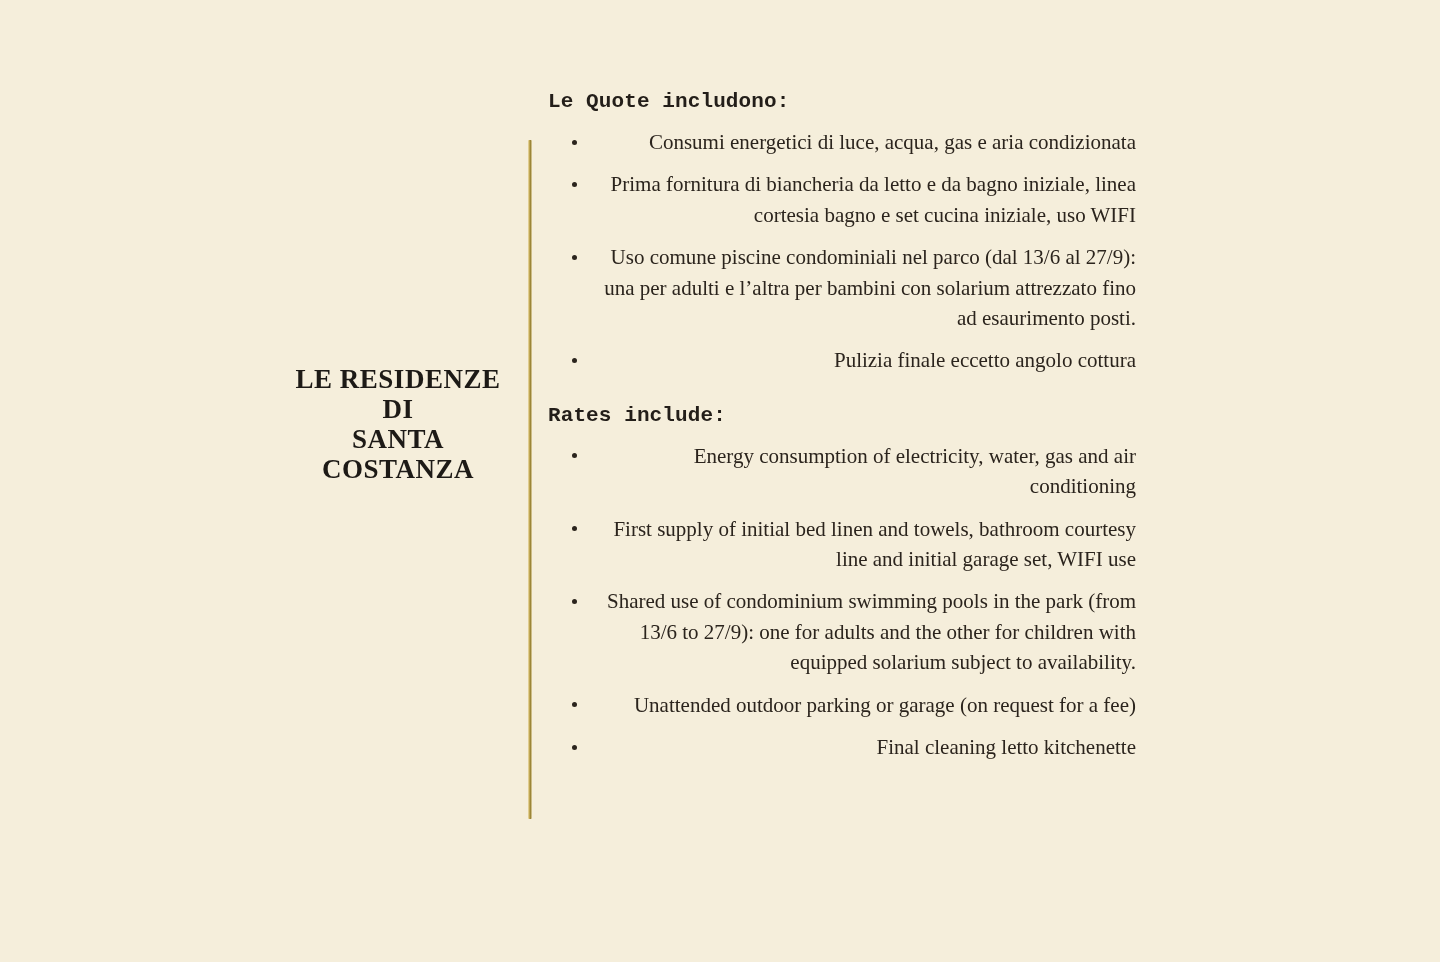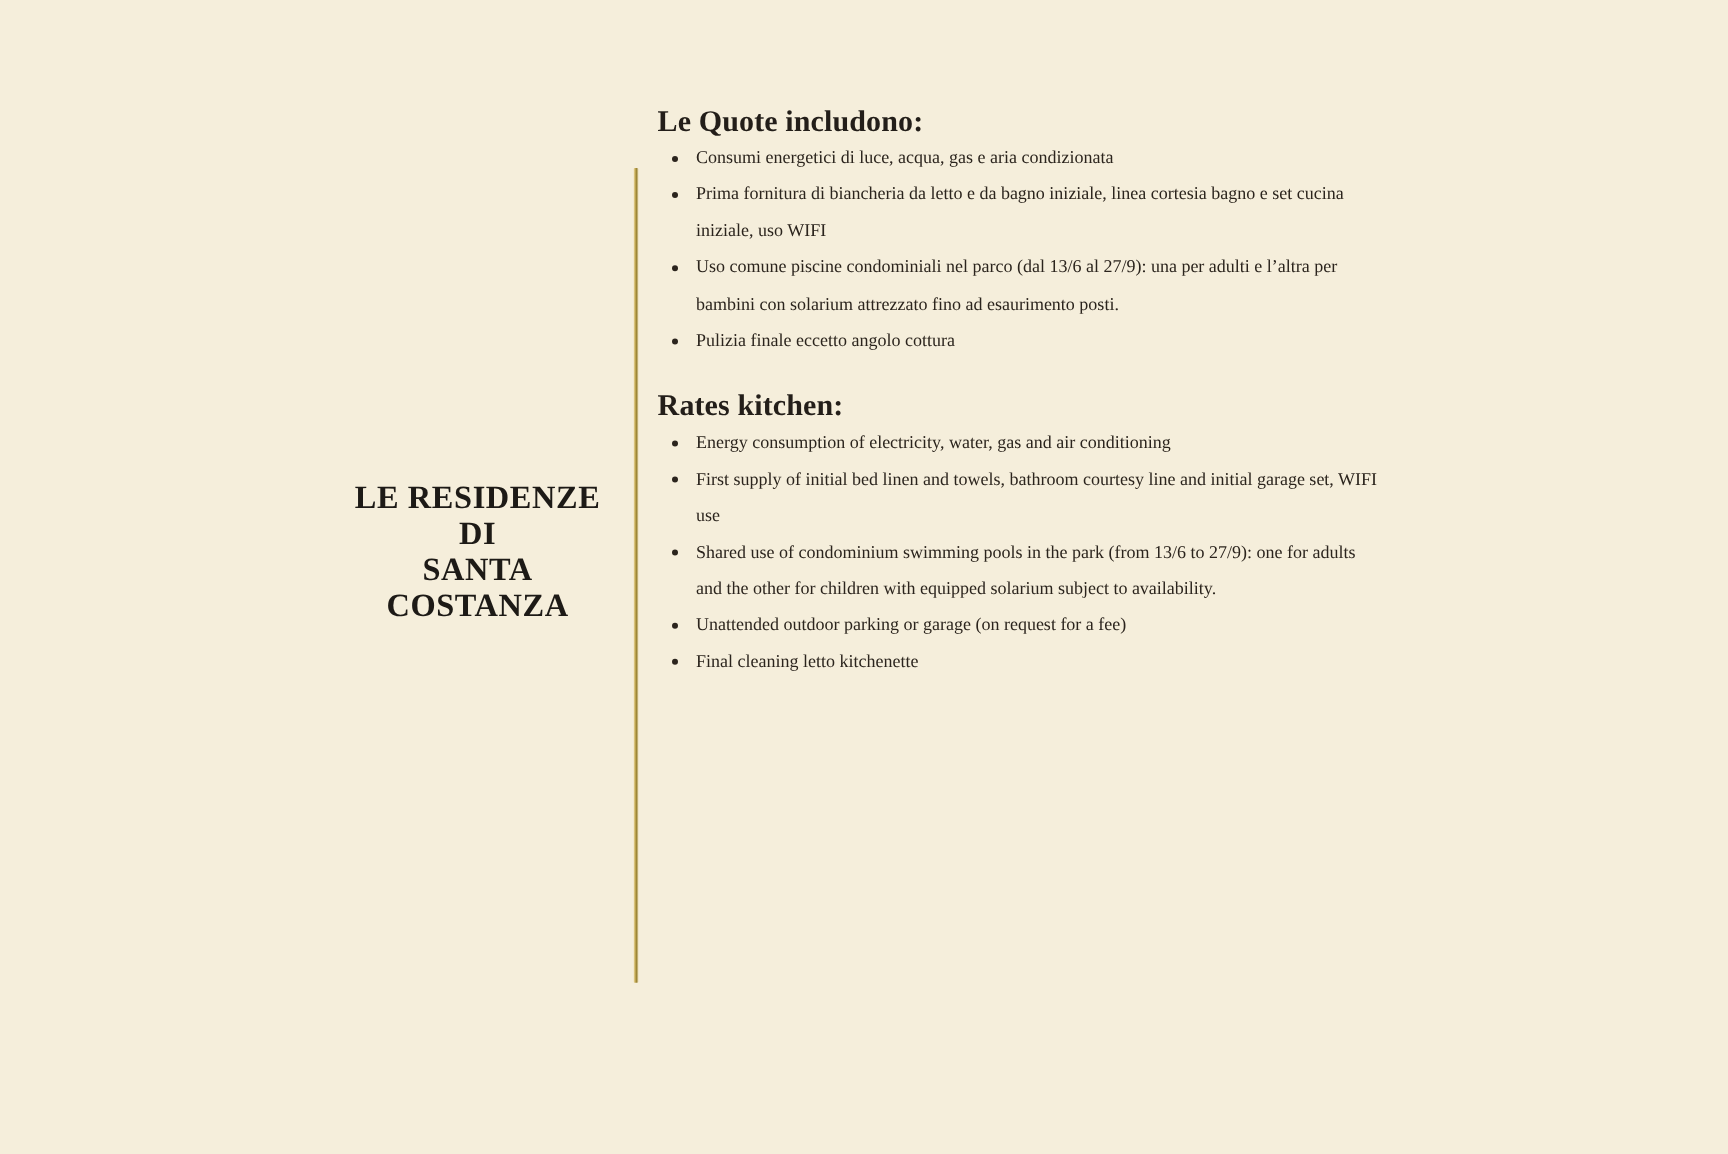--- a/index.html
+++ b/index.html
@@ -19,21 +19,21 @@
   .page {
     position: relative;
     width: 1440px;
     height: 962px;
   }
 
   
   .brand-block {
     position: absolute;
     left: 258px;
-    top: 399px;
+    top: 364px;
     width: 280px;
     text-align: center;
   }
   .brand-line {
     font-family: "Liberation Serif", "DejaVu Serif", serif;
     font-weight: bold;
     font-size: 27px;
     line-height: 30px;
     letter-spacing: 0.5px;
     color: #1d1a16;
@@ -64,41 +64,42 @@
   }
 
   .section {
     margin: 0 0 0 0;
   }
   .section + .section {
     margin-top: 26px;
   }
 
   .section-heading {
-    font-family: Liberation Serif, serif;
+    font-family: Liberation Mono, monospace;
     font-weight: bold;
-    font-size: 25px;
+    font-size: 21px;
     line-height: 27px;
     color: #231e19;
     margin: 0 0 2px 0;
     letter-spacing: 0.1px;
   }
 
   ul.bullets {
     list-style: none;
     margin: 0;
     padding: 0;
   }
   ul.bullets > li {
     position: relative;
     padding-left: 32px;
-    font-size: 15px;
+    font-size: 21px;
     line-height: 30.4px;
     color: #2b241d;
-    margin: 0;
+    margin: 12px;
+    text-align: right;
   }
   ul.bullets > li .dot {
     position: absolute;
     left: 12px;
     top: 12.5px;
     width: 5px;
     height: 5px;
     background: #2b241d;
     border-radius: 50%;
   }
@@ -138,21 +139,21 @@
           <span class="txt">Uso comune piscine condominiali nel parco (dal 13/6 al 27/9): una per adulti e l’altra per bambini con solarium attrezzato fino ad esaurimento posti.</span>
         </li>
         <li>
           <span class="dot"></span>
           <span class="txt">Pulizia finale eccetto angolo cottura</span>
         </li>
       </ul>
     </div>
 
     <div class="section">
-      <div class="section-heading">Rates kitchen:</div>
+      <div class="section-heading">Rates include:</div>
       <ul class="bullets">
         <li>
           <span class="dot"></span>
           <span class="txt">Energy consumption of electricity, water, gas and air conditioning</span>
         </li>
         <li>
           <span class="dot"></span>
           <span class="txt">First supply of initial bed linen and towels, bathroom courtesy line and initial garage set, WIFI use</span>
         </li>
         <li>

